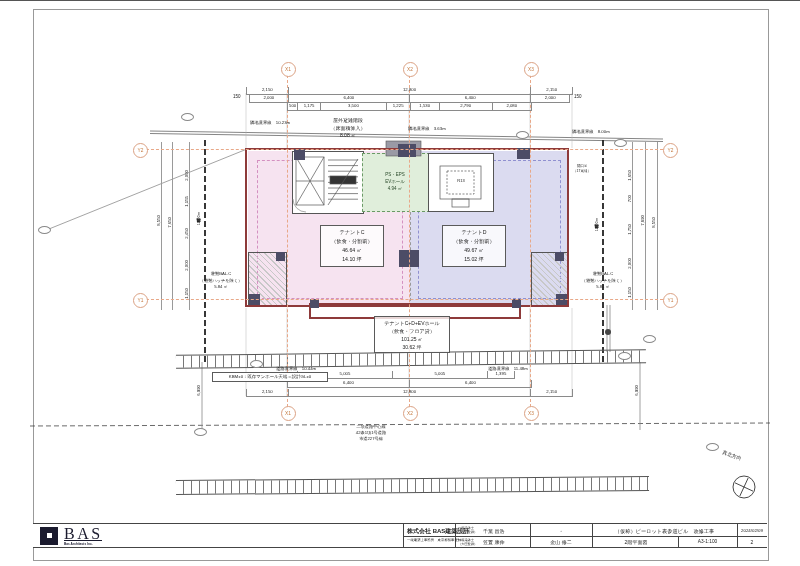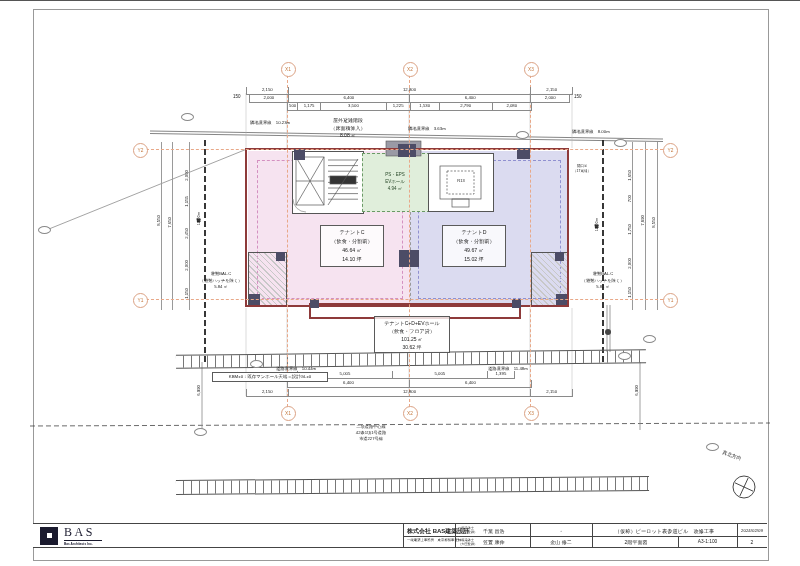--- a/index.html
+++ b/index.html
@@ -283,21 +283,21 @@
     <div class="abs" style="left:370px;top:0;height:23px;border-left:1px solid #444;"></div>
     <div class="abs" style="left:422px;top:0;height:23px;border-left:1px solid #444;"></div>
     <div class="abs" style="left:497px;top:0;height:23px;border-left:1px solid #444;"></div>
     <div class="abs" style="left:559px;top:0;height:23px;border-left:1px solid #444;"></div>
     <div class="abs" style="left:645px;top:11.5px;height:11.5px;border-left:1px solid #444;"></div>
     <div class="abs" style="left:704px;top:0;height:23px;border-left:1px solid #444;"></div>
     <div class="abs" style="left:370px;top:11.5px;width:364px;border-top:1px solid #444;"></div>
 
     <div class="abs" style="left:7px;top:2.5px;width:18px;height:18px;background:#1a1a2e;"></div>
     <div class="abs" style="left:13.5px;top:9px;width:5px;height:5px;background:#fff;"></div>
-    <div class="tb-text" style="left:31px;top:1px;font-family:'Liberation Serif','DejaVu Serif',serif;font-size:12px;letter-spacing:2.5px;color:#1a1a2e;">BAS</div>
+    <div class="tb-text" style="left:31px;top:1px;font-family:'Liberation Serif','DejaVu Serif',serif;font-size:16px;letter-spacing:2.5px;color:#1a1a2e;">BAS</div>
     <div class="abs" style="left:31px;top:16px;width:38px;border-top:1px solid #1a1a2e;"></div>
     <div class="tb-text" style="left:31px;top:17.5px;font-size:3.2px;font-weight:bold;color:#1a1a2e;">Bas Architects Inc.</div>
 
     <div class="tb-text" style="left:374px;top:3px;font-size:6px;font-weight:bold;">株式会社 BAS建築設計</div>
     <div class="tb-text" style="left:374px;top:13.5px;font-size:3.4px;">一級建築士事務所　東京都知事登録</div>
 
     <div class="tb-text" style="left:425px;top:2px;font-size:3.2px;line-height:4px;">
       <div>一級建築士</div>
       <div>（大臣登録）</div>
     </div>

